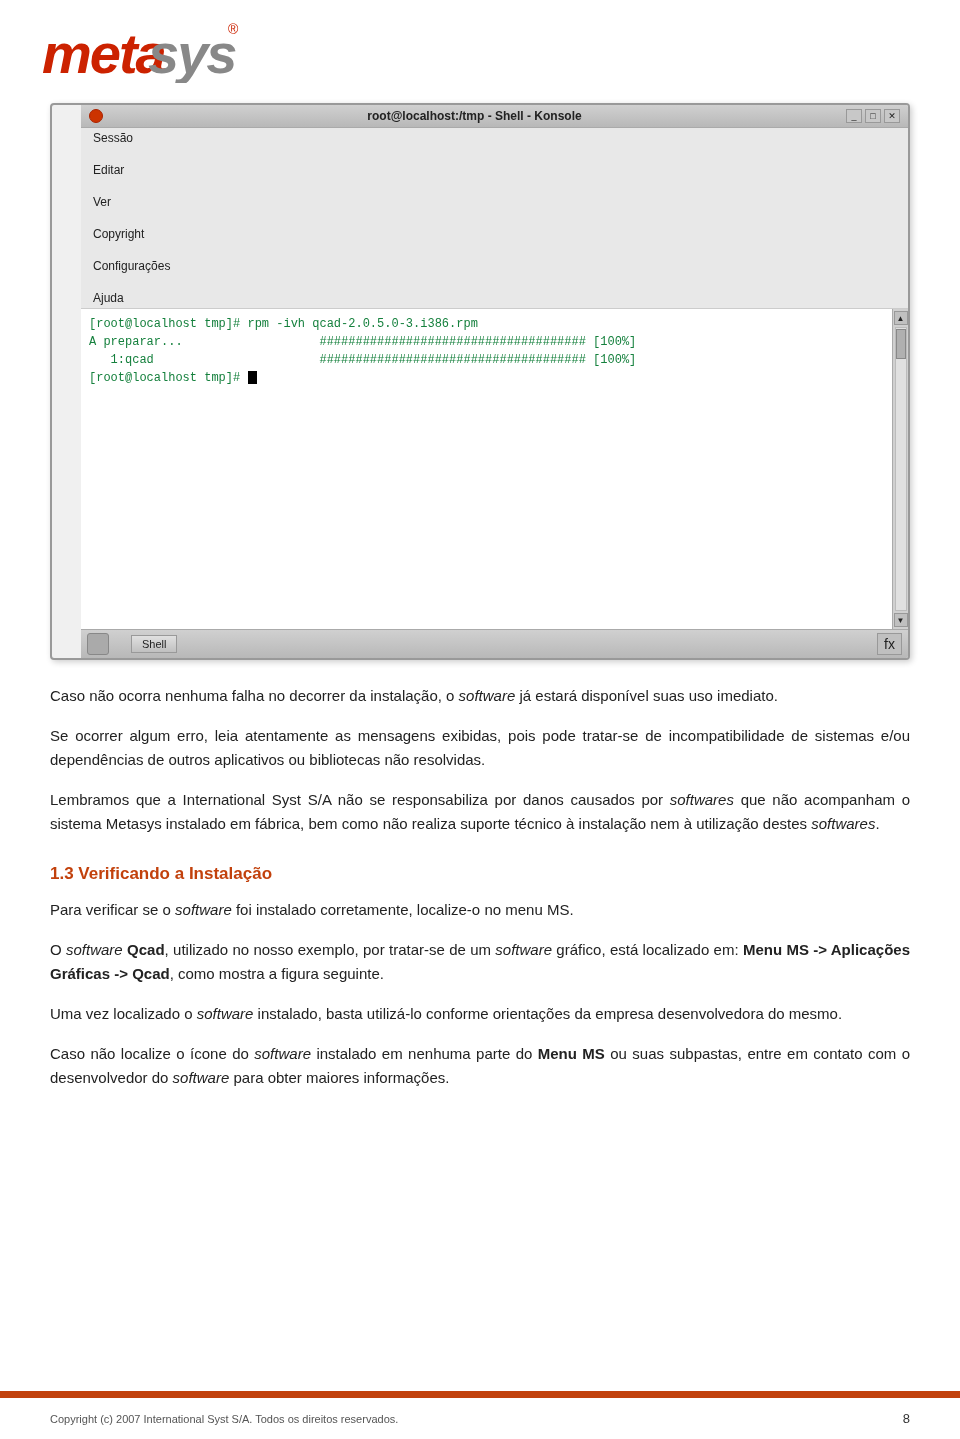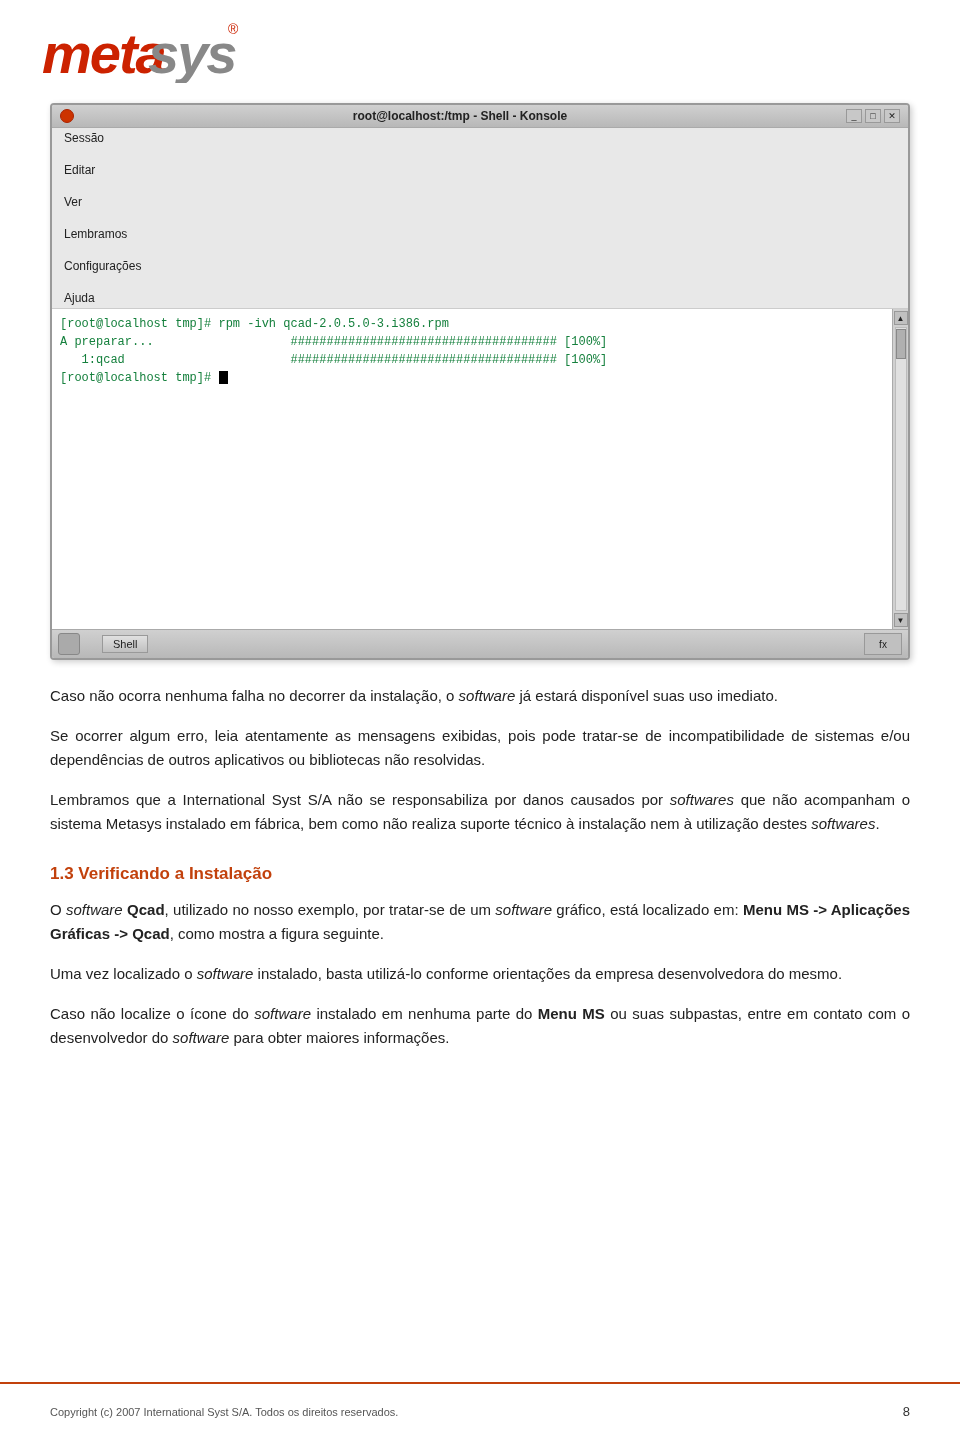--- a/index.html
+++ b/index.html
@@ -29,20 +29,21 @@
     }
 
     
     .terminal-wrapper {
       margin: 0 0 24px 0;
       border: 2px solid #999;
       border-radius: 4px;
       overflow: hidden;
       background: #f0f0f0;
       box-shadow: 2px 2px 6px rgba(0,0,0,0.2);
+      padding-left: 29px;
     }
     .terminal-titlebar {
       background: linear-gradient(to bottom, #d0d0d0, #b8b8b8);
       padding: 4px 8px;
       display: flex;
       align-items: center;
       gap: 8px;
       border-bottom: 1px solid #aaa;
     }
     .terminal-close-btn {
@@ -131,28 +132,28 @@
     }
     .taskbar-btn {
       background: linear-gradient(to bottom, #e0e0e0, #c0c0c0);
       border: 1px solid #999;
       font-size: 11px;
       padding: 2px 10px;
       cursor: pointer;
     }
     .taskbar-right {
       margin-left: auto;
-      width: 38px;
+      width: 25px;
       height: 22px;
       background: #c0c0c0;
       border: 1px solid #999;
       display: flex;
       align-items: center;
       justify-content: center;
-      font-size: 10px;
+      font-size: 14px;
     }
 
     
     .text-paragraph {
       margin-bottom: 16px;
       line-height: 1.6;
       text-align: justify;
       font-size: 15px;
     }
     .text-paragraph em, em {
@@ -169,22 +170,22 @@
       color: #c2410c;
       margin: 28px 0 14px 0;
     }
 
     
     #footer {
       position: absolute;
       bottom: 0;
       left: 0;
       right: 0;
-      border-top: 2px solid #c2410c;
-      padding: 20px 50px;
+      border-top: 7px solid #c2410c;
+      padding: 13px 50px;
       display: flex;
       justify-content: space-between;
       align-items: center;
       font-size: 11px;
       color: #555;
     }
     .page-number {
       font-size: 13px;
       color: #333;
     }
@@ -257,21 +258,21 @@
         <div class="terminal-win-btn">_</div>
         <div class="terminal-win-btn">□</div>
         <div class="terminal-win-btn">✕</div>
       </div>
     </div>
 
     <div class="terminal-menubar">
       <span>Sessão</span>
       <span>Editar</span>
       <span>Ver</span>
-      <span>Lembramos</span>
+      <span>Copyright</span>
       <span>Configurações</span>
       <span>Ajuda</span>
     </div>
 
     <div class="terminal-body-wrapper">
       <div class="terminal-body">
         <div class="terminal-line">[root@localhost tmp]# rpm -ivh qcad-2.0.5.0-3.i386.rpm</div>
         <div class="terminal-line">A preparar...                   ##################################### [100%]</div>
         <div class="terminal-line">   1:qcad                       ##################################### [100%]</div>
         <div class="terminal-line"><span>[root@localhost tmp]# </span><span class="terminal-cursor"></span></div>
@@ -297,20 +298,23 @@
   </p>
 
   <p class="text-paragraph">Se ocorrer algum erro,  leia atentamente as mensagens exibidas, pois pode tratar-se de incompatibilidade de sistemas e/ou dependências de outros aplicativos ou bibliotecas não resolvidas.</p>
 
   <p class="text-paragraph">
     <span>Lembramos que a International Syst S/A não se responsabiliza por danos causados por </span><em>softwares</em><span> que não acompanham o sistema Metasys instalado em fábrica, bem como não realiza suporte técnico à instalação nem à utilização destes </span><em>softwares</em><span>.</span>
   </p>
 
   <div class="section-heading">1.3 Verificando a Instalação</div>
 
+  <p class="text-paragraph">
+    <span>Para verificar se o </span><em>software</em><span> foi instalado corretamente, localize-o no menu MS.</span>
+  </p>
 
   <p class="text-paragraph">
     <span>O </span><em>software</em><strong> Qcad</strong><span>, utilizado no nosso exemplo, por tratar-se de um </span><em>software</em><span> gráfico, está localizado em: </span><strong>Menu MS -&gt; Aplicações Gráficas -&gt; Qcad</strong><span>, como mostra a figura seguinte.</span>
   </p>
 
   <p class="text-paragraph">
     <span>Uma vez localizado o </span><em>software</em><span> instalado, basta utilizá-lo conforme orientações da empresa desenvolvedora do mesmo.</span>
   </p>
 
   <p class="text-paragraph">

